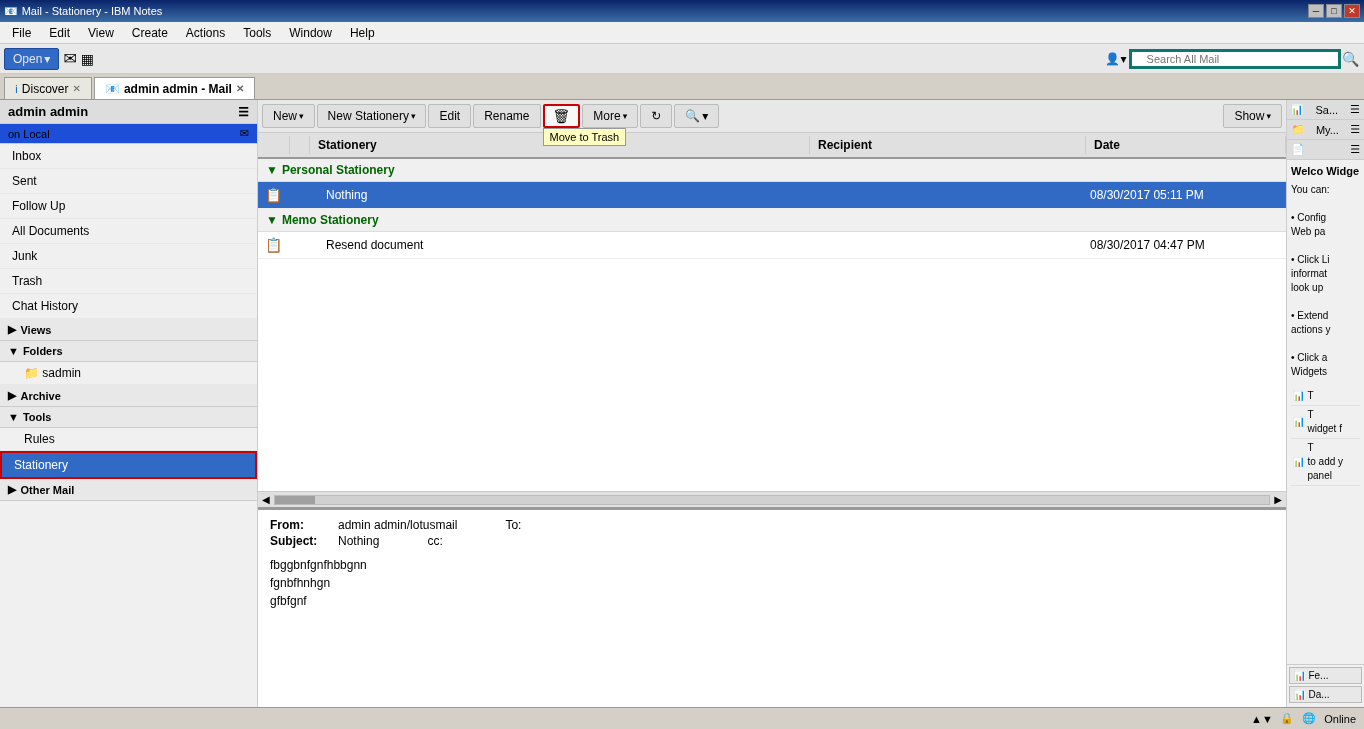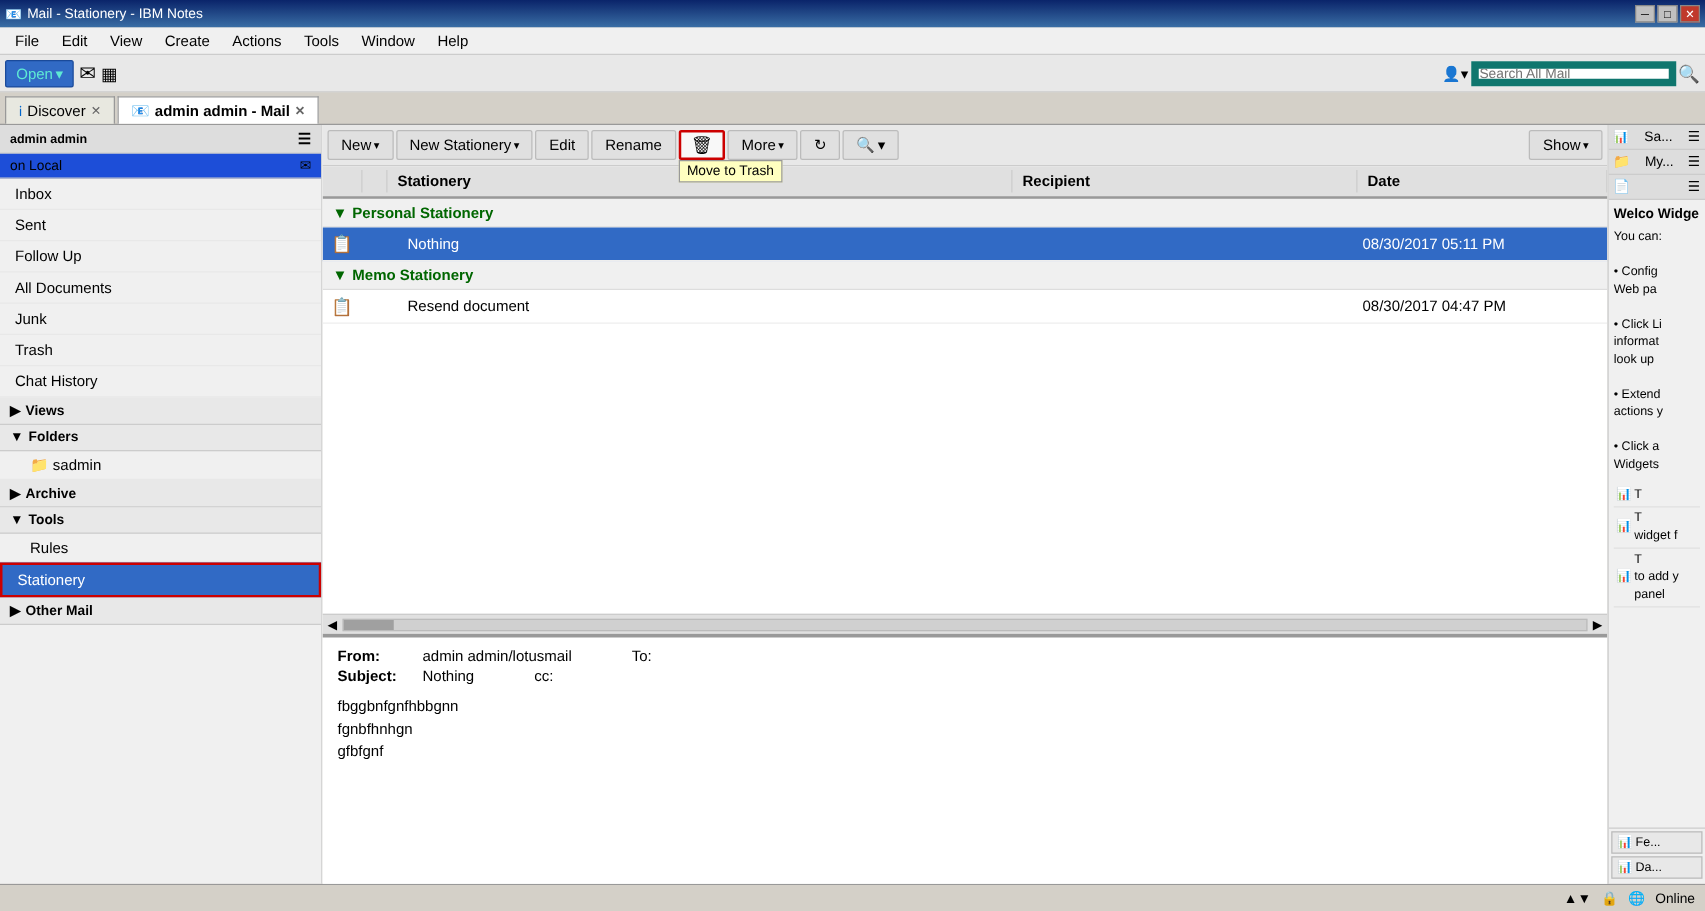--- a/index.html
+++ b/index.html
@@ -43,29 +43,29 @@
       background: #e8e8e8;
       height: 30px;
       display: flex;
       align-items: center;
       padding: 0 4px;
       gap: 4px;
       border-bottom: 1px solid #ccc;
     }
     .open-btn {
       display: flex; align-items: center; gap: 2px;
-      padding: 3px 8px; background: #316ac5; color: #5eead4;
+      padding: 3px 8px; background: #316ac5; color: #e5e5e5;
       border: 1px solid #1a4a9a; border-radius: 2px; cursor: pointer;
       font-size: 12px; height: 22px;
     }
     .search-box {
       margin-left: auto; display: flex; align-items: center; gap: 2px;
     }
     .search-input {
-      width: 164px; height: 20px; border: 6px solid #0f766e; padding: 0 1px; font-size: 11px;
+      width: 212px; height: 20px; border: 3px solid #0f766e; padding: 0 15px; font-size: 11px;
     }
 
     
     .tab-bar {
       background: #d4d0c8;
       height: 26px;
       display: flex;
       align-items: flex-end;
       padding: 0 4px;
       gap: 2px;
@@ -93,21 +93,21 @@
       border-right: 1px solid #ccc;
       overflow-y: auto;
       display: flex;
       flex-direction: column;
     }
     .sidebar-header {
       display: flex; align-items: center; justify-content: space-between;
       padding: 4px 8px; background: #ddd; border-bottom: 1px solid #ccc;
       font-weight: bold; font-size: 12px;
     }
-    .sidebar-user { font-weight: bold; font-size: 10px; }
+    .sidebar-user { font-weight: bold; font-size: 13px; }
     .sidebar-item {
       padding: 5px 12px; cursor: pointer; display: flex; align-items: center; gap: 4px;
       font-size: 12px; border-bottom: 1px solid #e8e8e8;
     }
     .sidebar-item.selected-highlight {
       background: #316ac5; color: white;
     }
     .sidebar-section {
       padding: 4px 8px; font-weight: bold; font-size: 11px;
       background: #e8e8e8; border-bottom: 1px solid #ccc;

